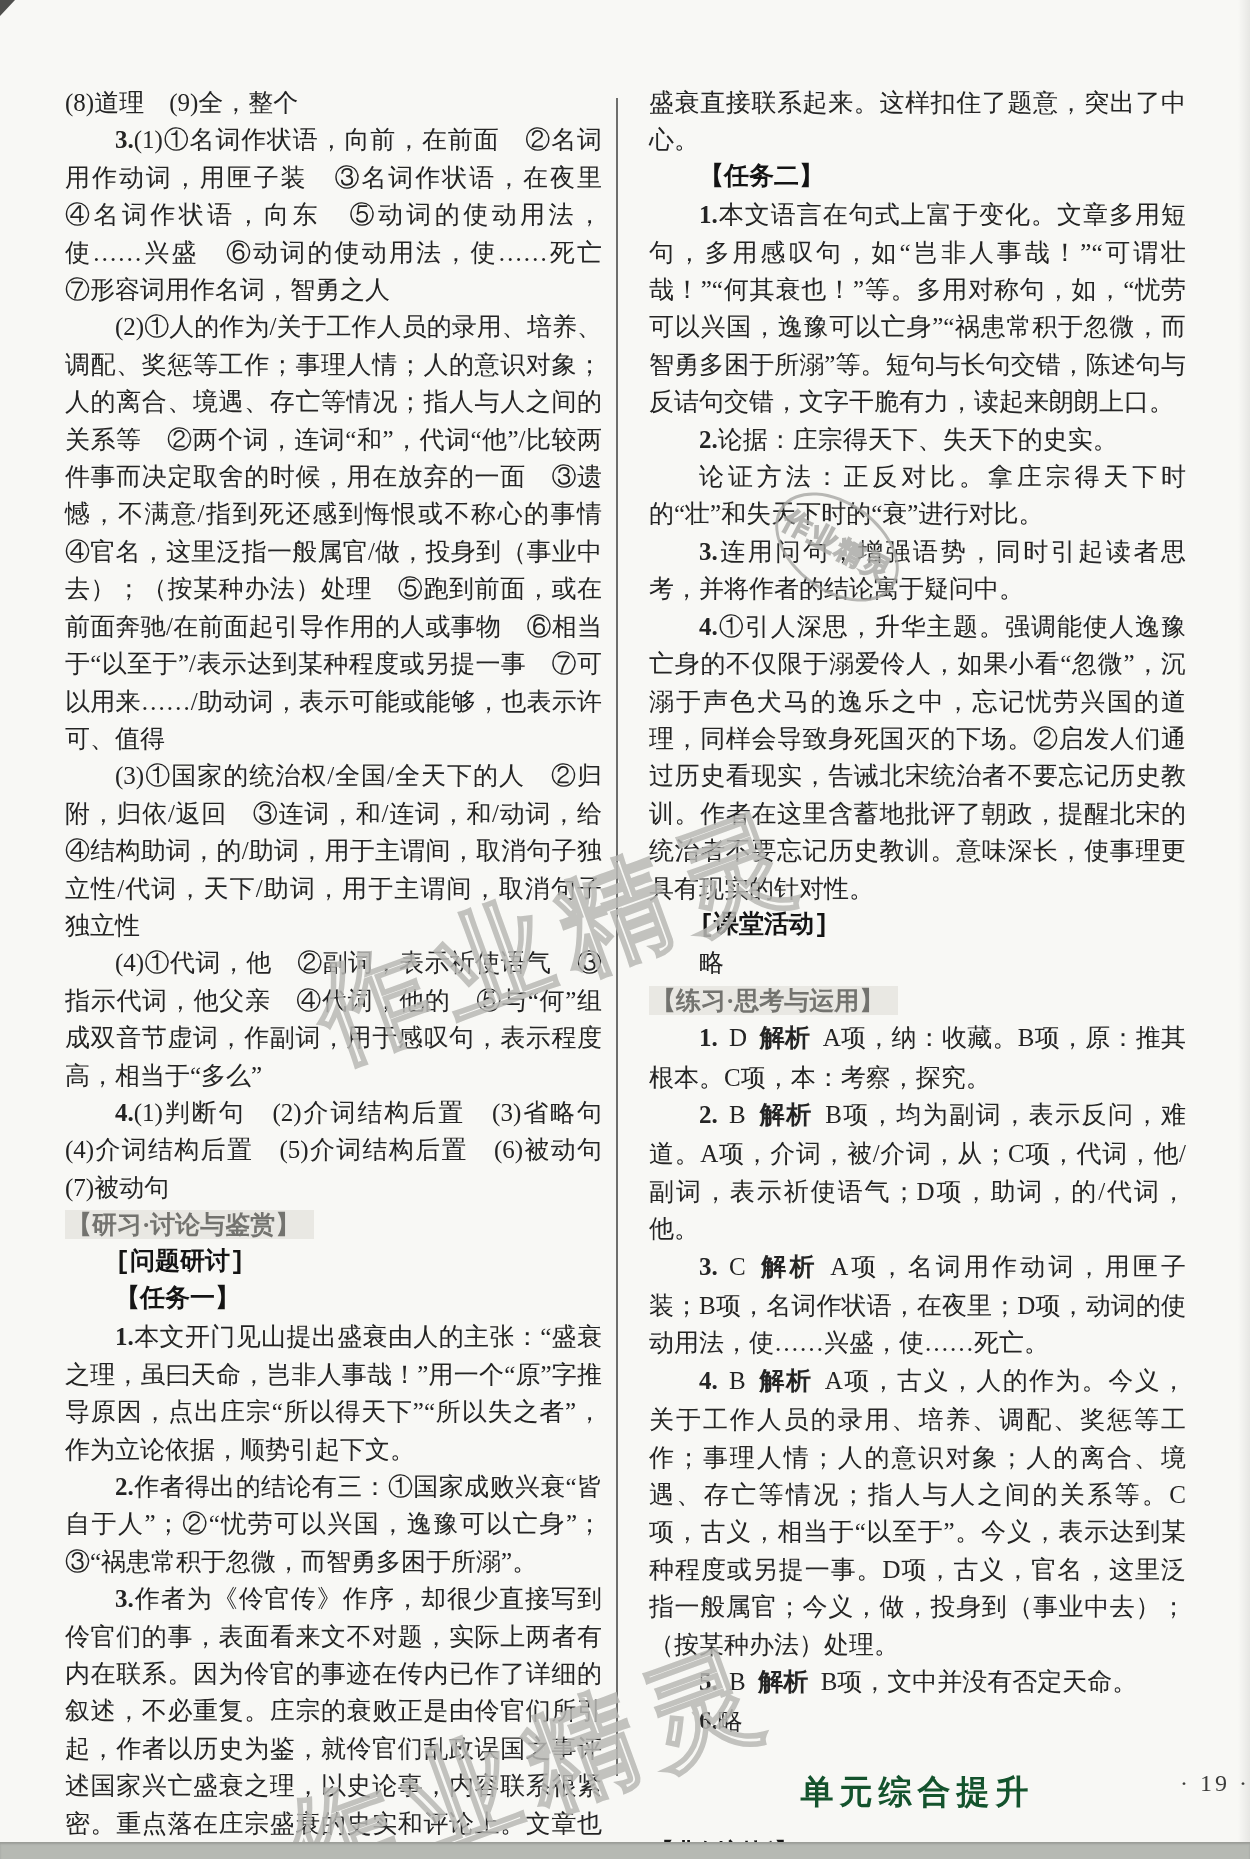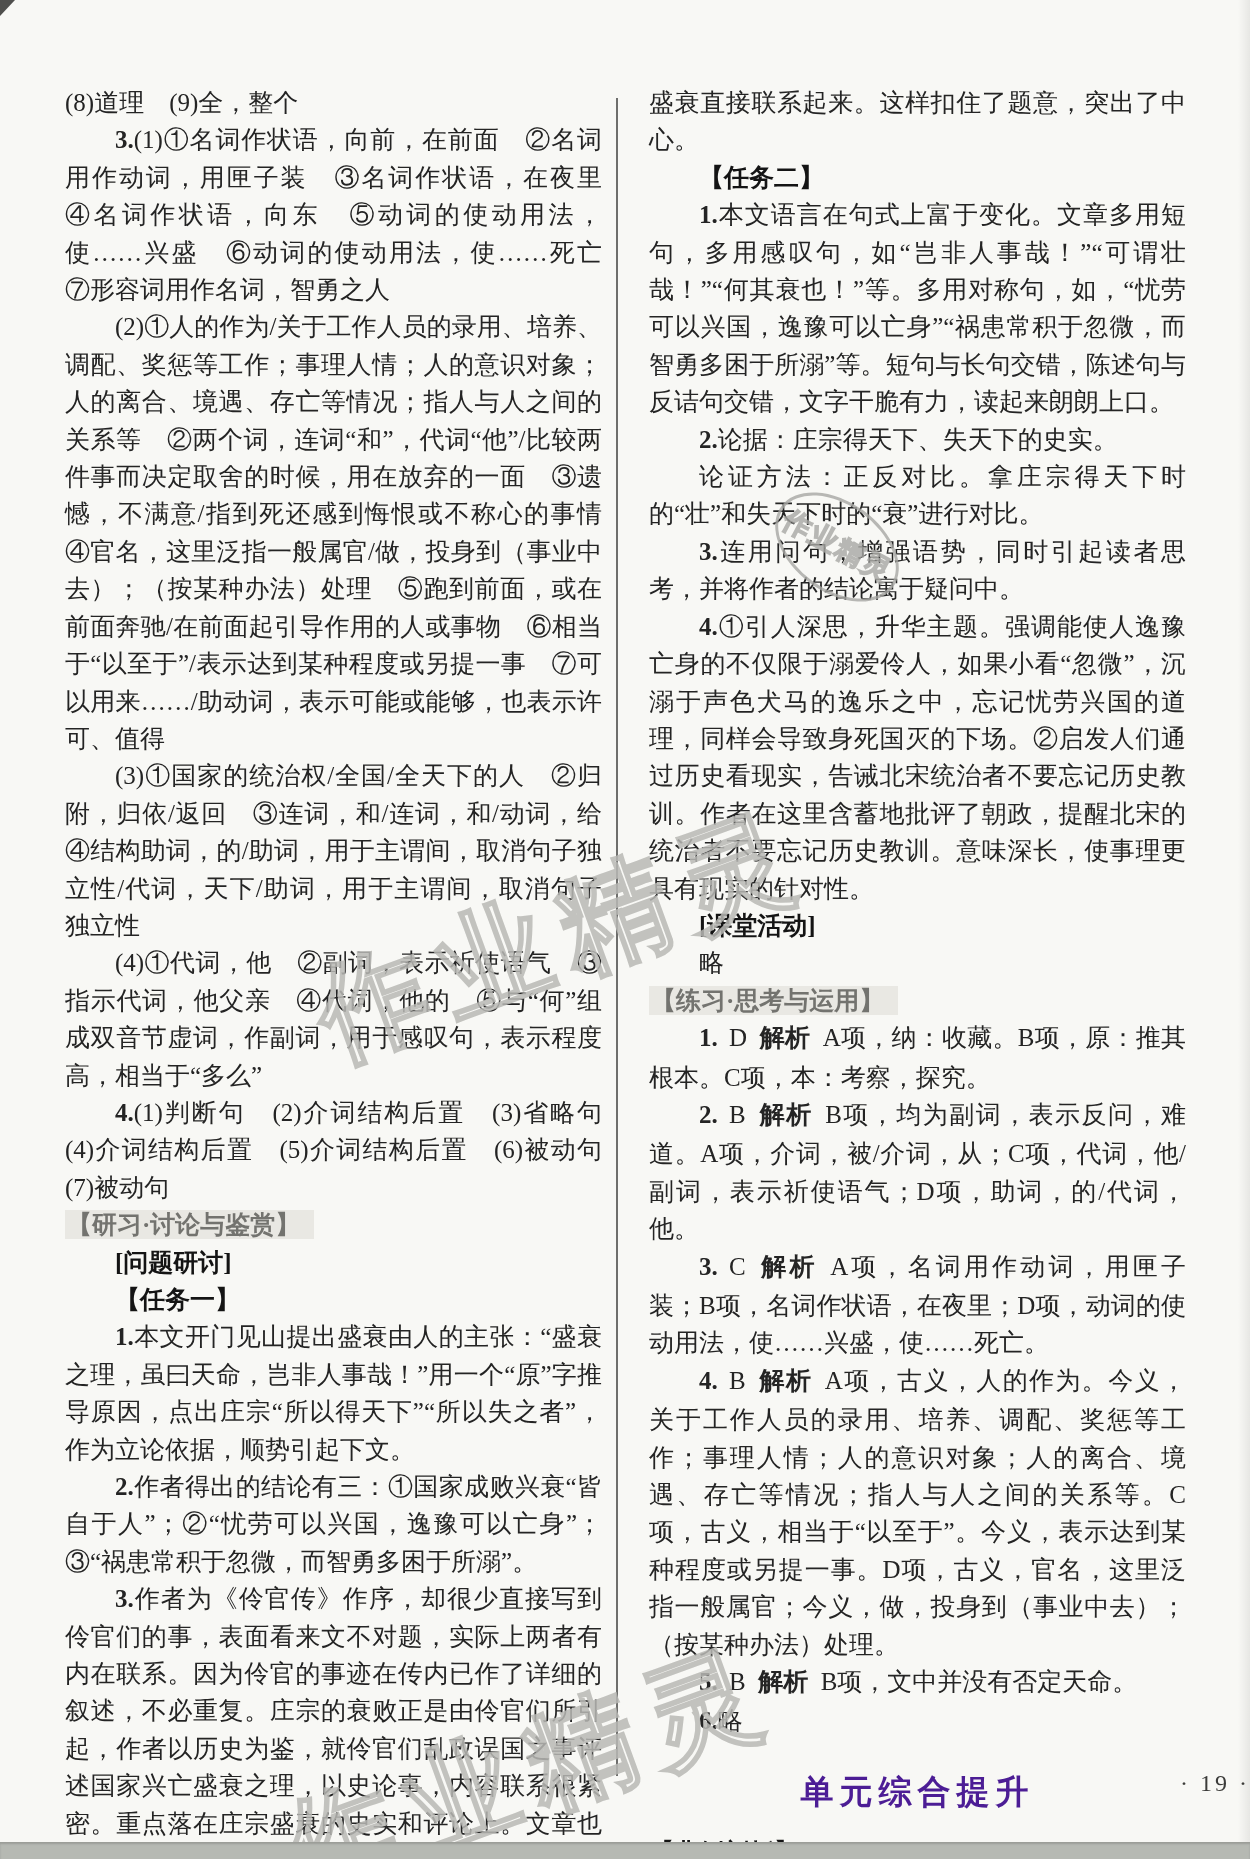--- a/index.html
+++ b/index.html
@@ -24,36 +24,36 @@
     background:#6e6e6c;
   }
   p{margin:0;}
   .para{text-indent:2em;}
   .plain{text-indent:0;}
   .num{font-weight:700;}
   .ans{margin-left:.45em;}
   .label{font-family:Liberation Mono, monospace;font-weight:700;margin:0 .5em;}
   span:empty,b:empty{display:none;}
   .subhead{
-    font-family:Liberation Serif, serif;
+    font-family:Liberation Mono, monospace;
     font-weight:700;color:#141414;text-indent:2em;
   }
   .sechead{
     font-family:"Liberation Sans","DejaVu Sans",sans-serif;
     font-weight:700;color:#141414;text-indent:0;
   }
   .grayhead{text-indent:0;}
   .grayhead span{
     color:#73736f;background:#e9e8e3;
     font-weight:700;padding:1px 14px 1px 2px;
   }
   .bigtitle{
     font-family:"Liberation Sans","DejaVu Sans",sans-serif;
     font-weight:700;font-size:33px;letter-spacing:6px;
-    color:#4c1d95;text-align:center;text-indent:0;
+    color:#14532d;text-align:center;text-indent:0;
     margin:30px 0 20px 0;line-height:44px;
   }
   .footer{
     position:absolute;left:0;top:1770px;width:1250px;
     text-align:right;font-size:24px;letter-spacing:3px;color:#3c3c3a;
   }
   .wm{
     position:absolute;
     font-family:"Liberation Sans","DejaVu Sans",sans-serif;
     font-weight:700;font-size:112px;letter-spacing:16px;

